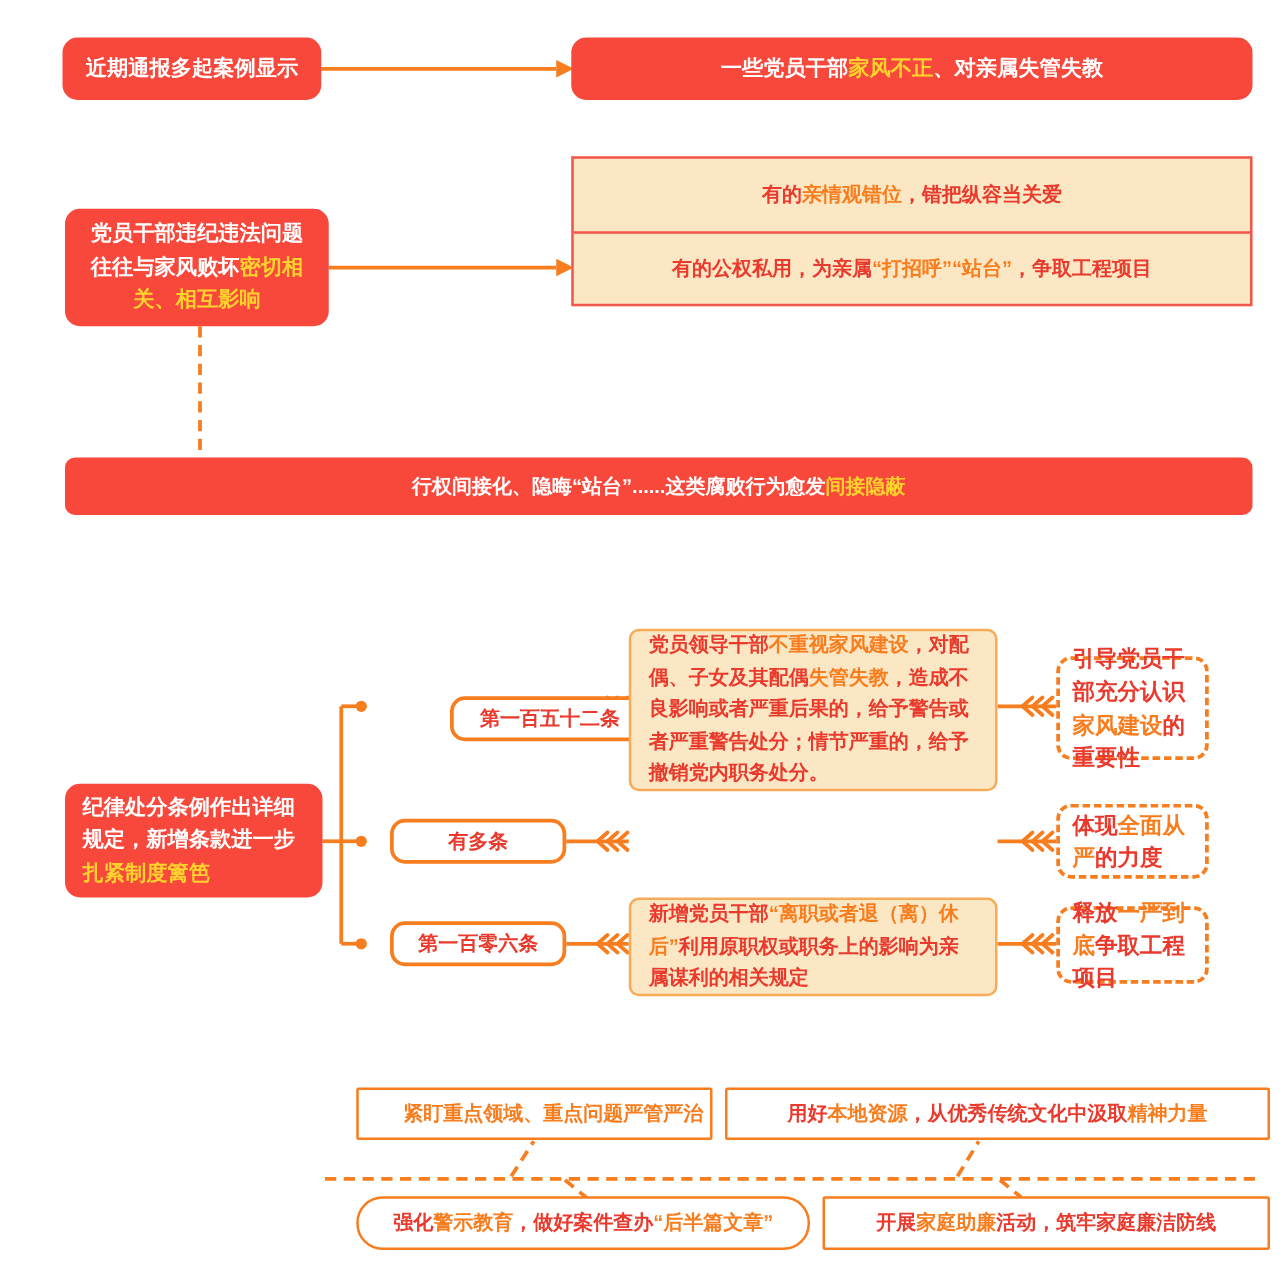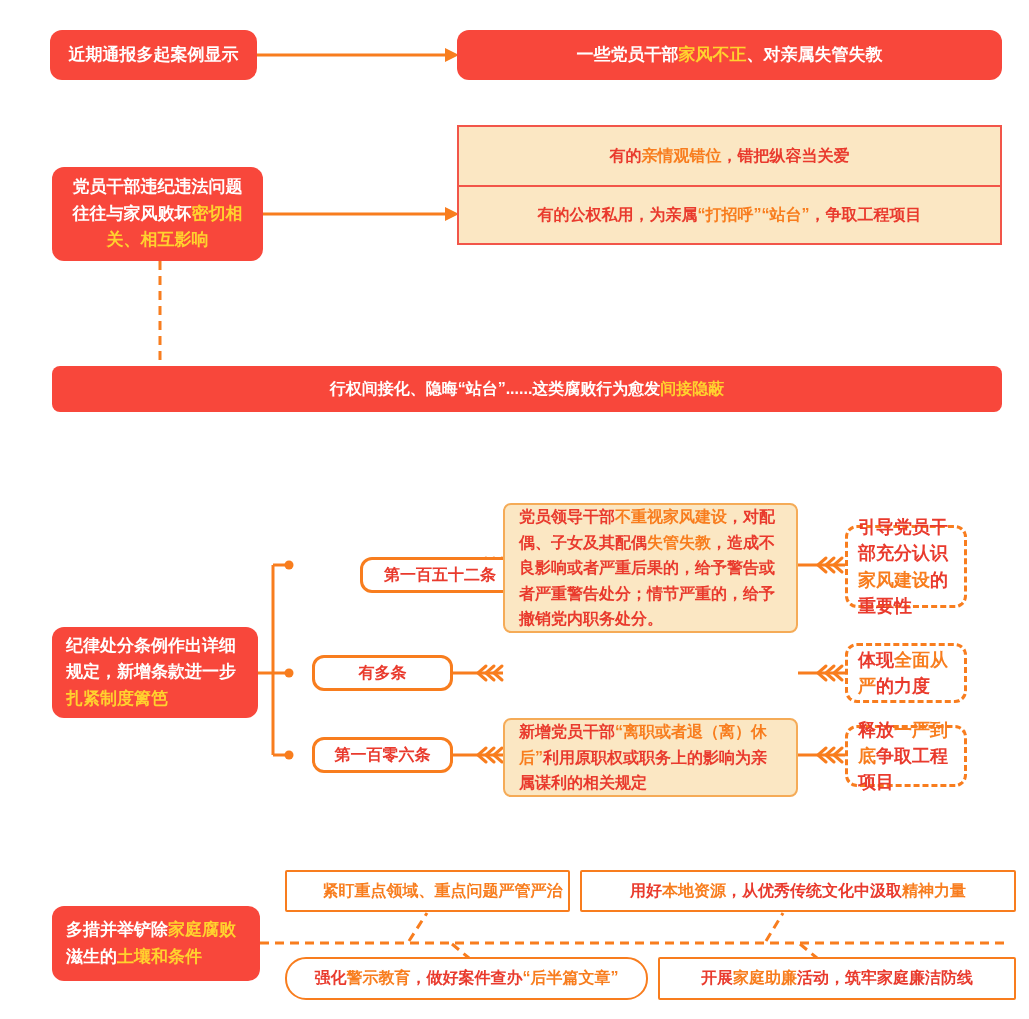--- a/index.html
+++ b/index.html
@@ -149,23 +149,20 @@
   <div class="box dashedbox" style="left:845px;top:525px;width:122px;height:83px;">
     <span><span class="tr">引导党员干部充分认识</span><span class="to">家风建设</span><span class="tr">的重要性</span></span>
   </div>
   <div class="box dashedbox" style="left:845px;top:643px;width:122px;height:60px;">
     <span><span class="tr">体现</span><span class="to">全面从严</span><span class="tr">的力度</span></span>
   </div>
   <div class="box dashedbox" style="left:845px;top:725px;width:122px;height:62px;">
     <span><span class="tr">释放</span><span class="to">一严到底</span><span class="tr">争取工程项目</span></span>
   </div>
 
-  <div class="box redbox left-text" style="left:52px;top:906px;width:208px;height:75px;">
-    <span><span class="tw">多措并举铲除</span><span class="ty">家庭腐败</span><span class="tw">滋生的</span><span class="ty">土壤和条件</span></span>
-  </div>
 
   <div class="box obox" style="left:285px;top:870px;width:285px;height:42px;padding-left:30px;">
     <span><span class="tr"></span><span class="to">紧盯重点领域、重点问题严管严治</span><span class="tr"></span></span>
   </div>
   <div class="box obox" style="left:580px;top:870px;width:436px;height:42px;">
     <span><span class="tr">用好</span><span class="to">本地资源</span><span class="tr">，从优秀传统文化中汲取</span><span class="to">精神力量</span></span>
   </div>
   <div class="box obox" style="left:285px;top:957px;width:363px;height:43px;border-radius:21px;">
     <span><span class="tr">强化</span><span class="to">警示教育</span><span class="tr">，做好案件查办</span><span class="to">“后半篇文章”</span></span>
   </div>

